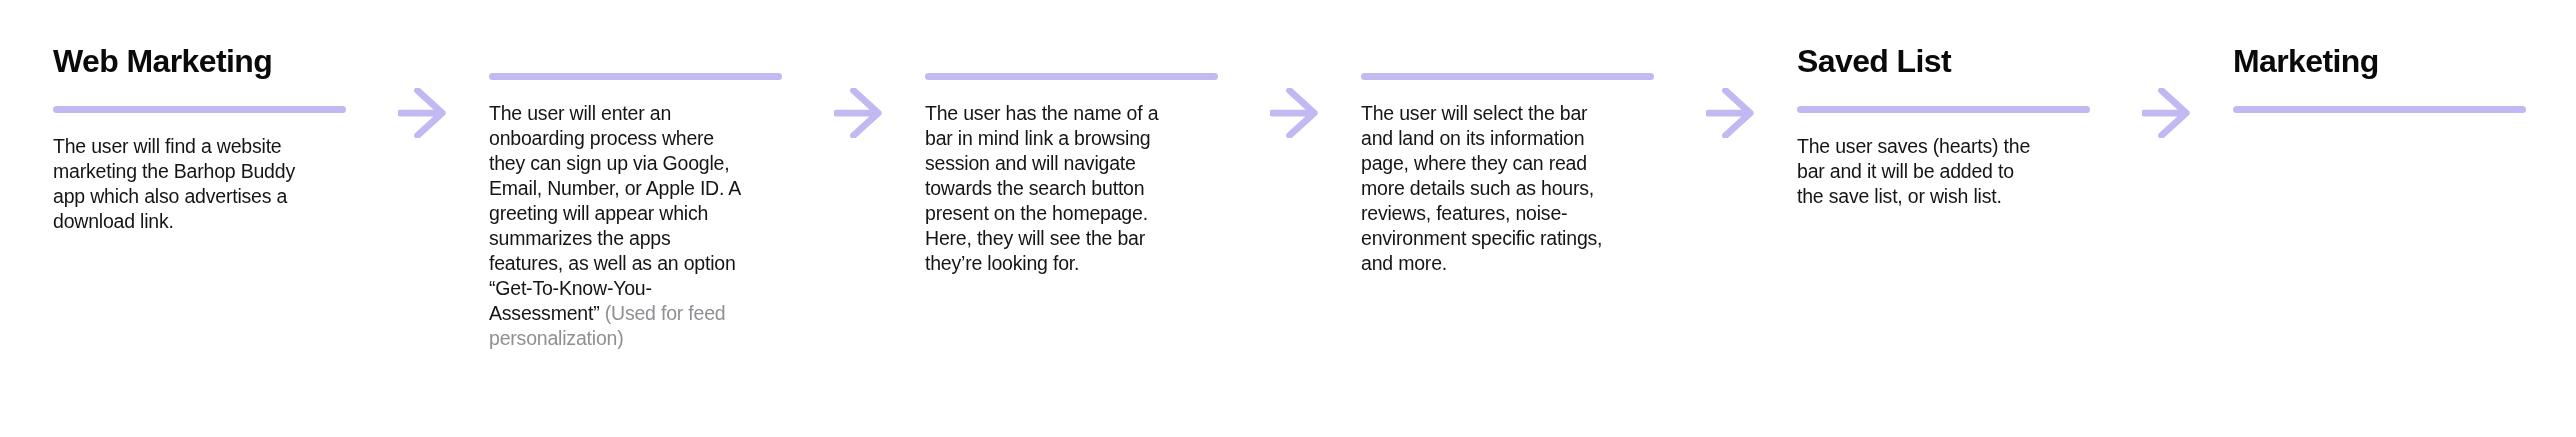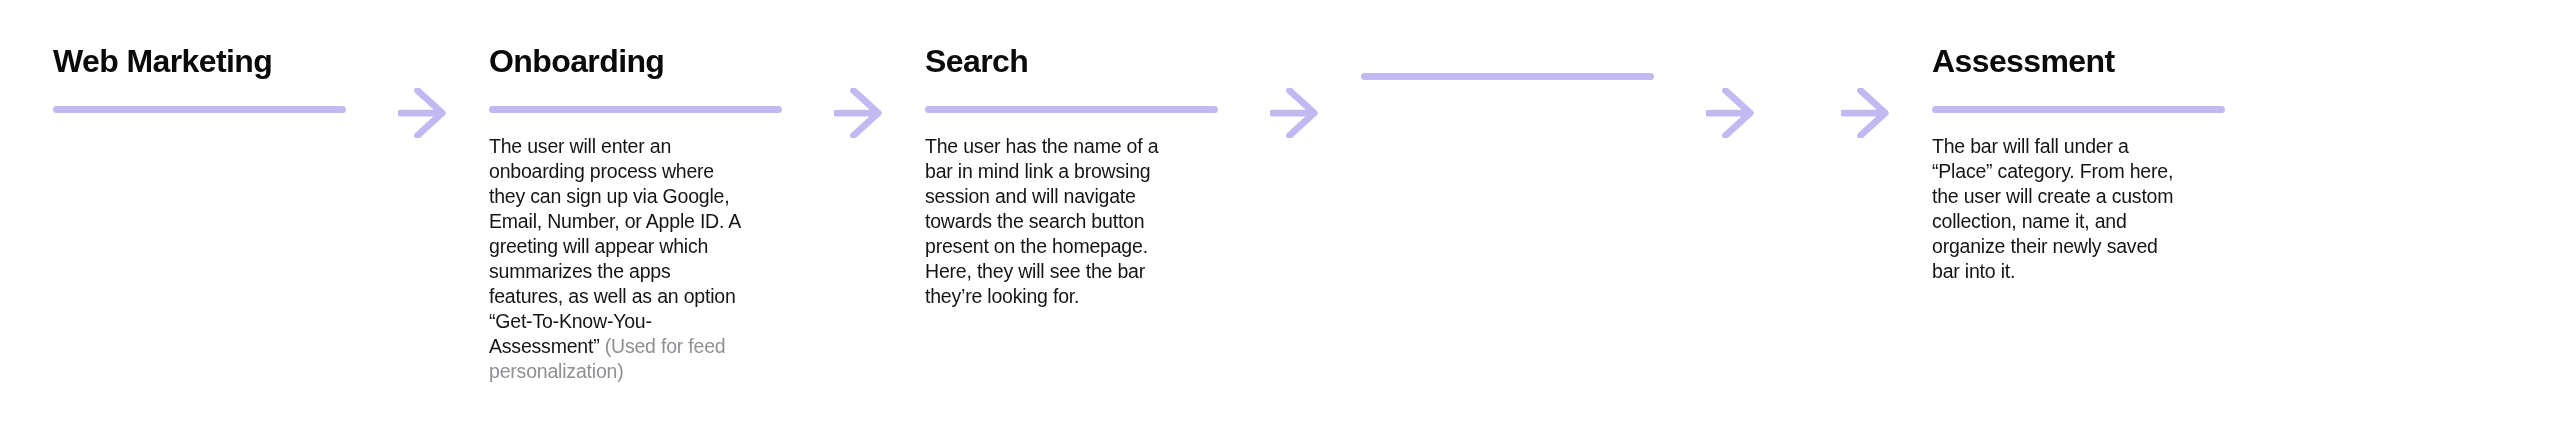--- a/index.html
+++ b/index.html
@@ -58,89 +58,99 @@
   }
 </style>
 </head>
 <body>
 
 <main class="flow">
 
   <section class="stage">
     <h2 class="stage-title">Web Marketing</h2>
     <div class="stage-underline"></div>
+    <p class="stage-body"><span>The user will find a website
+marketing the Barhop Buddy
+app which also advertises a
+download link.</span><span class="stage-note"></span></p>
   </section>
 
   <div class="arrow-cell">
     <svg class="arrow" viewBox="0 0 64 66" xmlns="http://www.w3.org/2000/svg">
       <path d="M3 33 H52 M26 3 L59 33 L26 63" fill="none" stroke="currentColor" stroke-width="9" stroke-linecap="round" stroke-linejoin="round"></path>
     </svg>
   </div>
 
   <section class="stage">
-    <h2 class="stage-title">Onboarding</h2>
     <div class="stage-underline"></div>
     <p class="stage-body"><span>The user will enter an
 onboarding process where
 they can sign up via Google,
 Email, Number, or Apple ID. A
 greeting will appear which
 summarizes the apps
 features, as well as an option
 “Get-To-Know-You-
 Assessment”</span><span class="stage-note"> (Used for feed
 personalization)</span></p>
   </section>
 
   <div class="arrow-cell">
     <svg class="arrow" viewBox="0 0 64 66" xmlns="http://www.w3.org/2000/svg">
       <path d="M3 33 H52 M26 3 L59 33 L26 63" fill="none" stroke="currentColor" stroke-width="9" stroke-linecap="round" stroke-linejoin="round"></path>
     </svg>
   </div>
 
   <section class="stage">
-    <h2 class="stage-title">Search</h2>
     <div class="stage-underline"></div>
     <p class="stage-body"><span>The user has the name of a
 bar in mind link a browsing
 session and will navigate
 towards the search button
 present on the homepage.
 Here, they will see the bar
 they’re looking for.</span><span class="stage-note"></span></p>
   </section>
 
   <div class="arrow-cell">
     <svg class="arrow" viewBox="0 0 64 66" xmlns="http://www.w3.org/2000/svg">
       <path d="M3 33 H52 M26 3 L59 33 L26 63" fill="none" stroke="currentColor" stroke-width="9" stroke-linecap="round" stroke-linejoin="round"></path>
     </svg>
   </div>
 
   <section class="stage">
     <div class="stage-underline"></div>
+    <p class="stage-body"><span>The user will select the bar
+and land on its information
+page, where they can read
+more details such as hours,
+reviews, features, noise-
+environment specific ratings,
+and more.</span><span class="stage-note"></span></p>
   </section>
 
   <div class="arrow-cell">
     <svg class="arrow" viewBox="0 0 64 66" xmlns="http://www.w3.org/2000/svg">
       <path d="M3 33 H52 M26 3 L59 33 L26 63" fill="none" stroke="currentColor" stroke-width="9" stroke-linecap="round" stroke-linejoin="round"></path>
     </svg>
   </div>
 
+  <section class="stage">
+    <h2 class="stage-title">Saved List</h2>
+    <div class="stage-underline"></div>
+    <p class="stage-body"><span>The user saves (hearts) the
+bar and it will be added to
+the save list, or wish list.</span><span class="stage-note"></span></p>
+  </section>
 
   <div class="arrow-cell">
     <svg class="arrow" viewBox="0 0 64 66" xmlns="http://www.w3.org/2000/svg">
       <path d="M3 33 H52 M26 3 L59 33 L26 63" fill="none" stroke="currentColor" stroke-width="9" stroke-linecap="round" stroke-linejoin="round"></path>
     </svg>
   </div>
 
   <section class="stage">
-    <h2 class="stage-title">Assessment</h2>
+    <h2 class="stage-title">Marketing</h2>
     <div class="stage-underline"></div>
-    <p class="stage-body"><span>The bar will fall under a
-“Place” category. From here,
-the user will create a custom
-collection, name it, and
-organize their newly saved
-bar into it.</span><span class="stage-note"></span></p>
   </section>
 
 </main>
 
 
 </body></html>

